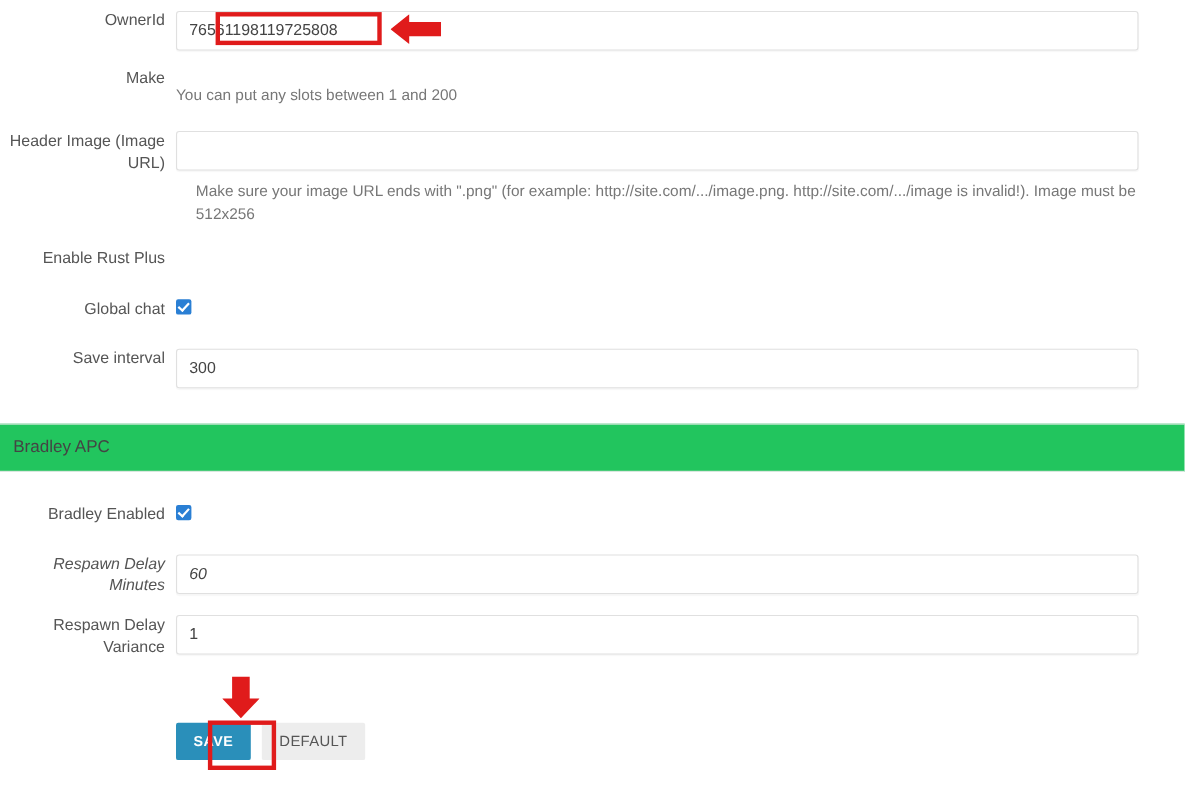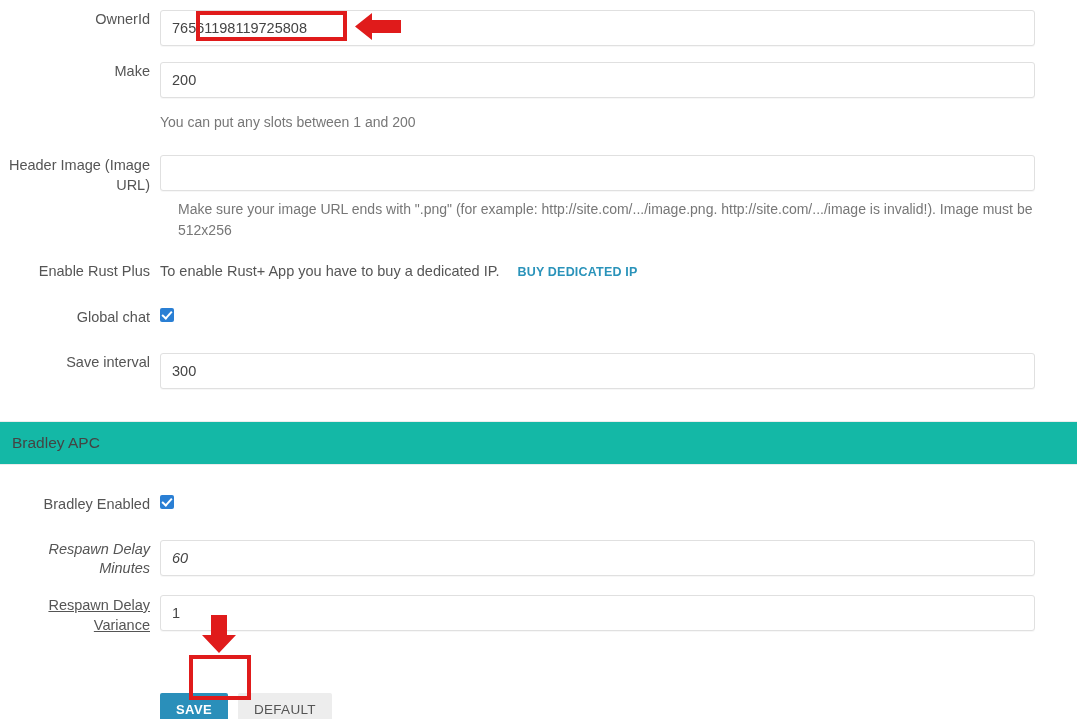--- a/index.html
+++ b/index.html
@@ -105,21 +105,21 @@
     width: 4px;
     height: 8px;
     border: solid #ffffff;
     border-width: 0 2px 2px 0;
     transform: rotate(42deg);
   }
 
   
   .section-band {
     width: 100%;
-    background: #14b8a6;
+    background: #22c55e;
     border-top: 1px solid #ececec;
     border-bottom: 1px solid #ececec;
     box-sizing: border-box;
     padding: 12px 0 12px 12px;
     color: #444444;
     font-size: 15.5px;
   }
 
   
   .btn {
@@ -168,39 +168,34 @@
   <div class="row" style="margin-top:10px;">
     <div class="label-col">OwnerId</div>
     <div class="field-col">
       <div class="input" placeholder="">76561198119725808</div>
     </div>
   </div>
 
   <div class="row" style="margin-top:16px;">
     <div class="label-col">Make</div>
     <div class="field-col">
-      <div class="input" placeholder="">200</div>
       <div class="help" style="margin-top:14px;">You can put any slots between 1 and 200</div>
     </div>
   </div>
 
   <div class="row" style="margin-top:22px;">
     <div class="label-col" style="line-height:20px;text-align:right;">Header Image (Image URL)</div>
     <div class="field-col">
       <div class="input empty" placeholder=""></div>
       <div class="help" style="margin-top:8px;margin-left:18px;">Make sure your image URL ends with ".png" (for example: http://site.com/.../image.png. http://site.com/.../image is invalid!). Image must be 512x256</div>
     </div>
   </div>
 
   <div class="row" style="margin-top:21px;">
     <div class="label-col">Enable Rust Plus</div>
-    <div class="field-col" style="white-space:nowrap;">
-      <span class="static-text">To enable Rust+ App you have to buy a dedicated IP.</span>
-      <a class="link" href="#">BUY DEDICATED IP</a>
-    </div>
   </div>
 
   <div class="row" style="margin-top:27px;">
     <div class="label-col">Global chat</div>
     <div class="field-col">
       <span class="checkbox"></span>
     </div>
   </div>
 
   <div class="row" style="margin-top:26px;">
@@ -220,21 +215,21 @@
   </div>
 
   <div class="row" style="margin-top:26px;font-style:italic;">
     <div class="label-col">Respawn Delay Minutes</div>
     <div class="field-col">
       <div class="input" placeholder="">60</div>
     </div>
   </div>
 
   <div class="row" style="margin-top:17px;">
-    <div class="label-col" style="line-height:20px;text-decoration:underline;">Respawn Delay Variance</div>
+    <div class="label-col" style="line-height:20px;">Respawn Delay Variance</div>
     <div class="field-col">
       <div class="input" placeholder="">1</div>
     </div>
   </div>
 
   <div class="row" style="margin-top:58px;">
     <div class="label-col"></div>
     <div class="field-col">
       <button class="btn btn-save">SAVE</button>
       <button class="btn btn-default">DEFAULT</button>

